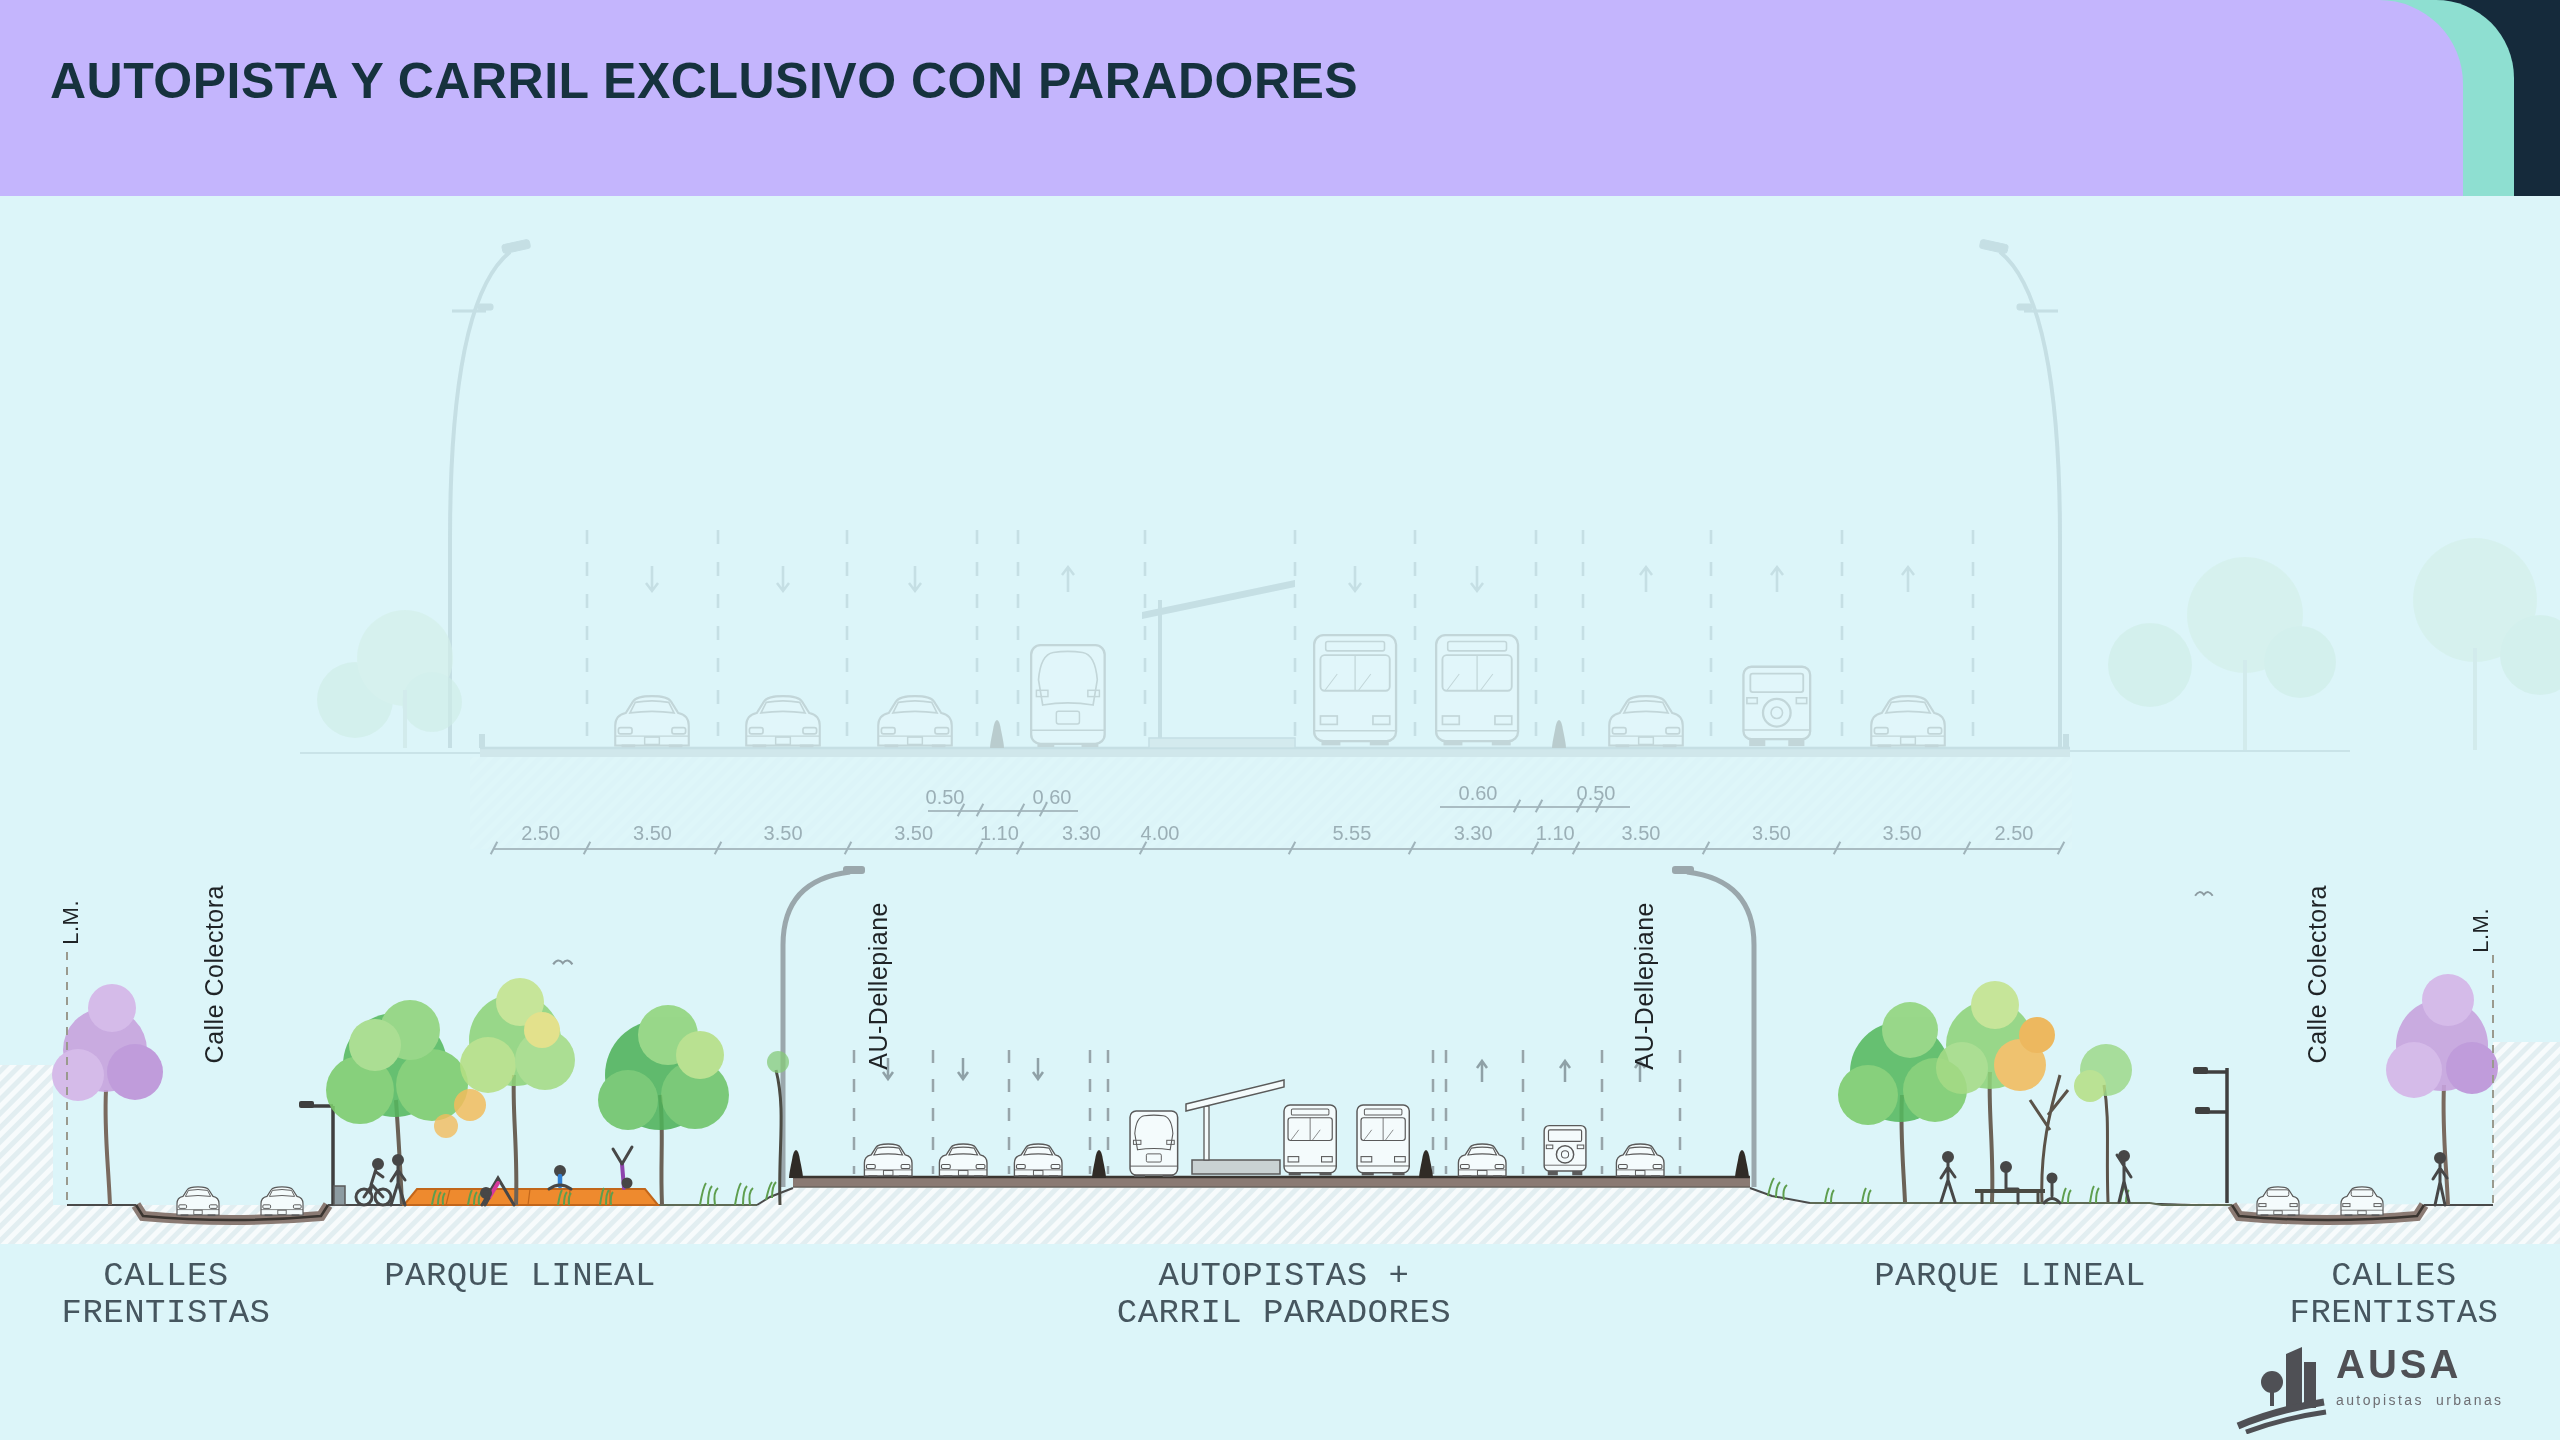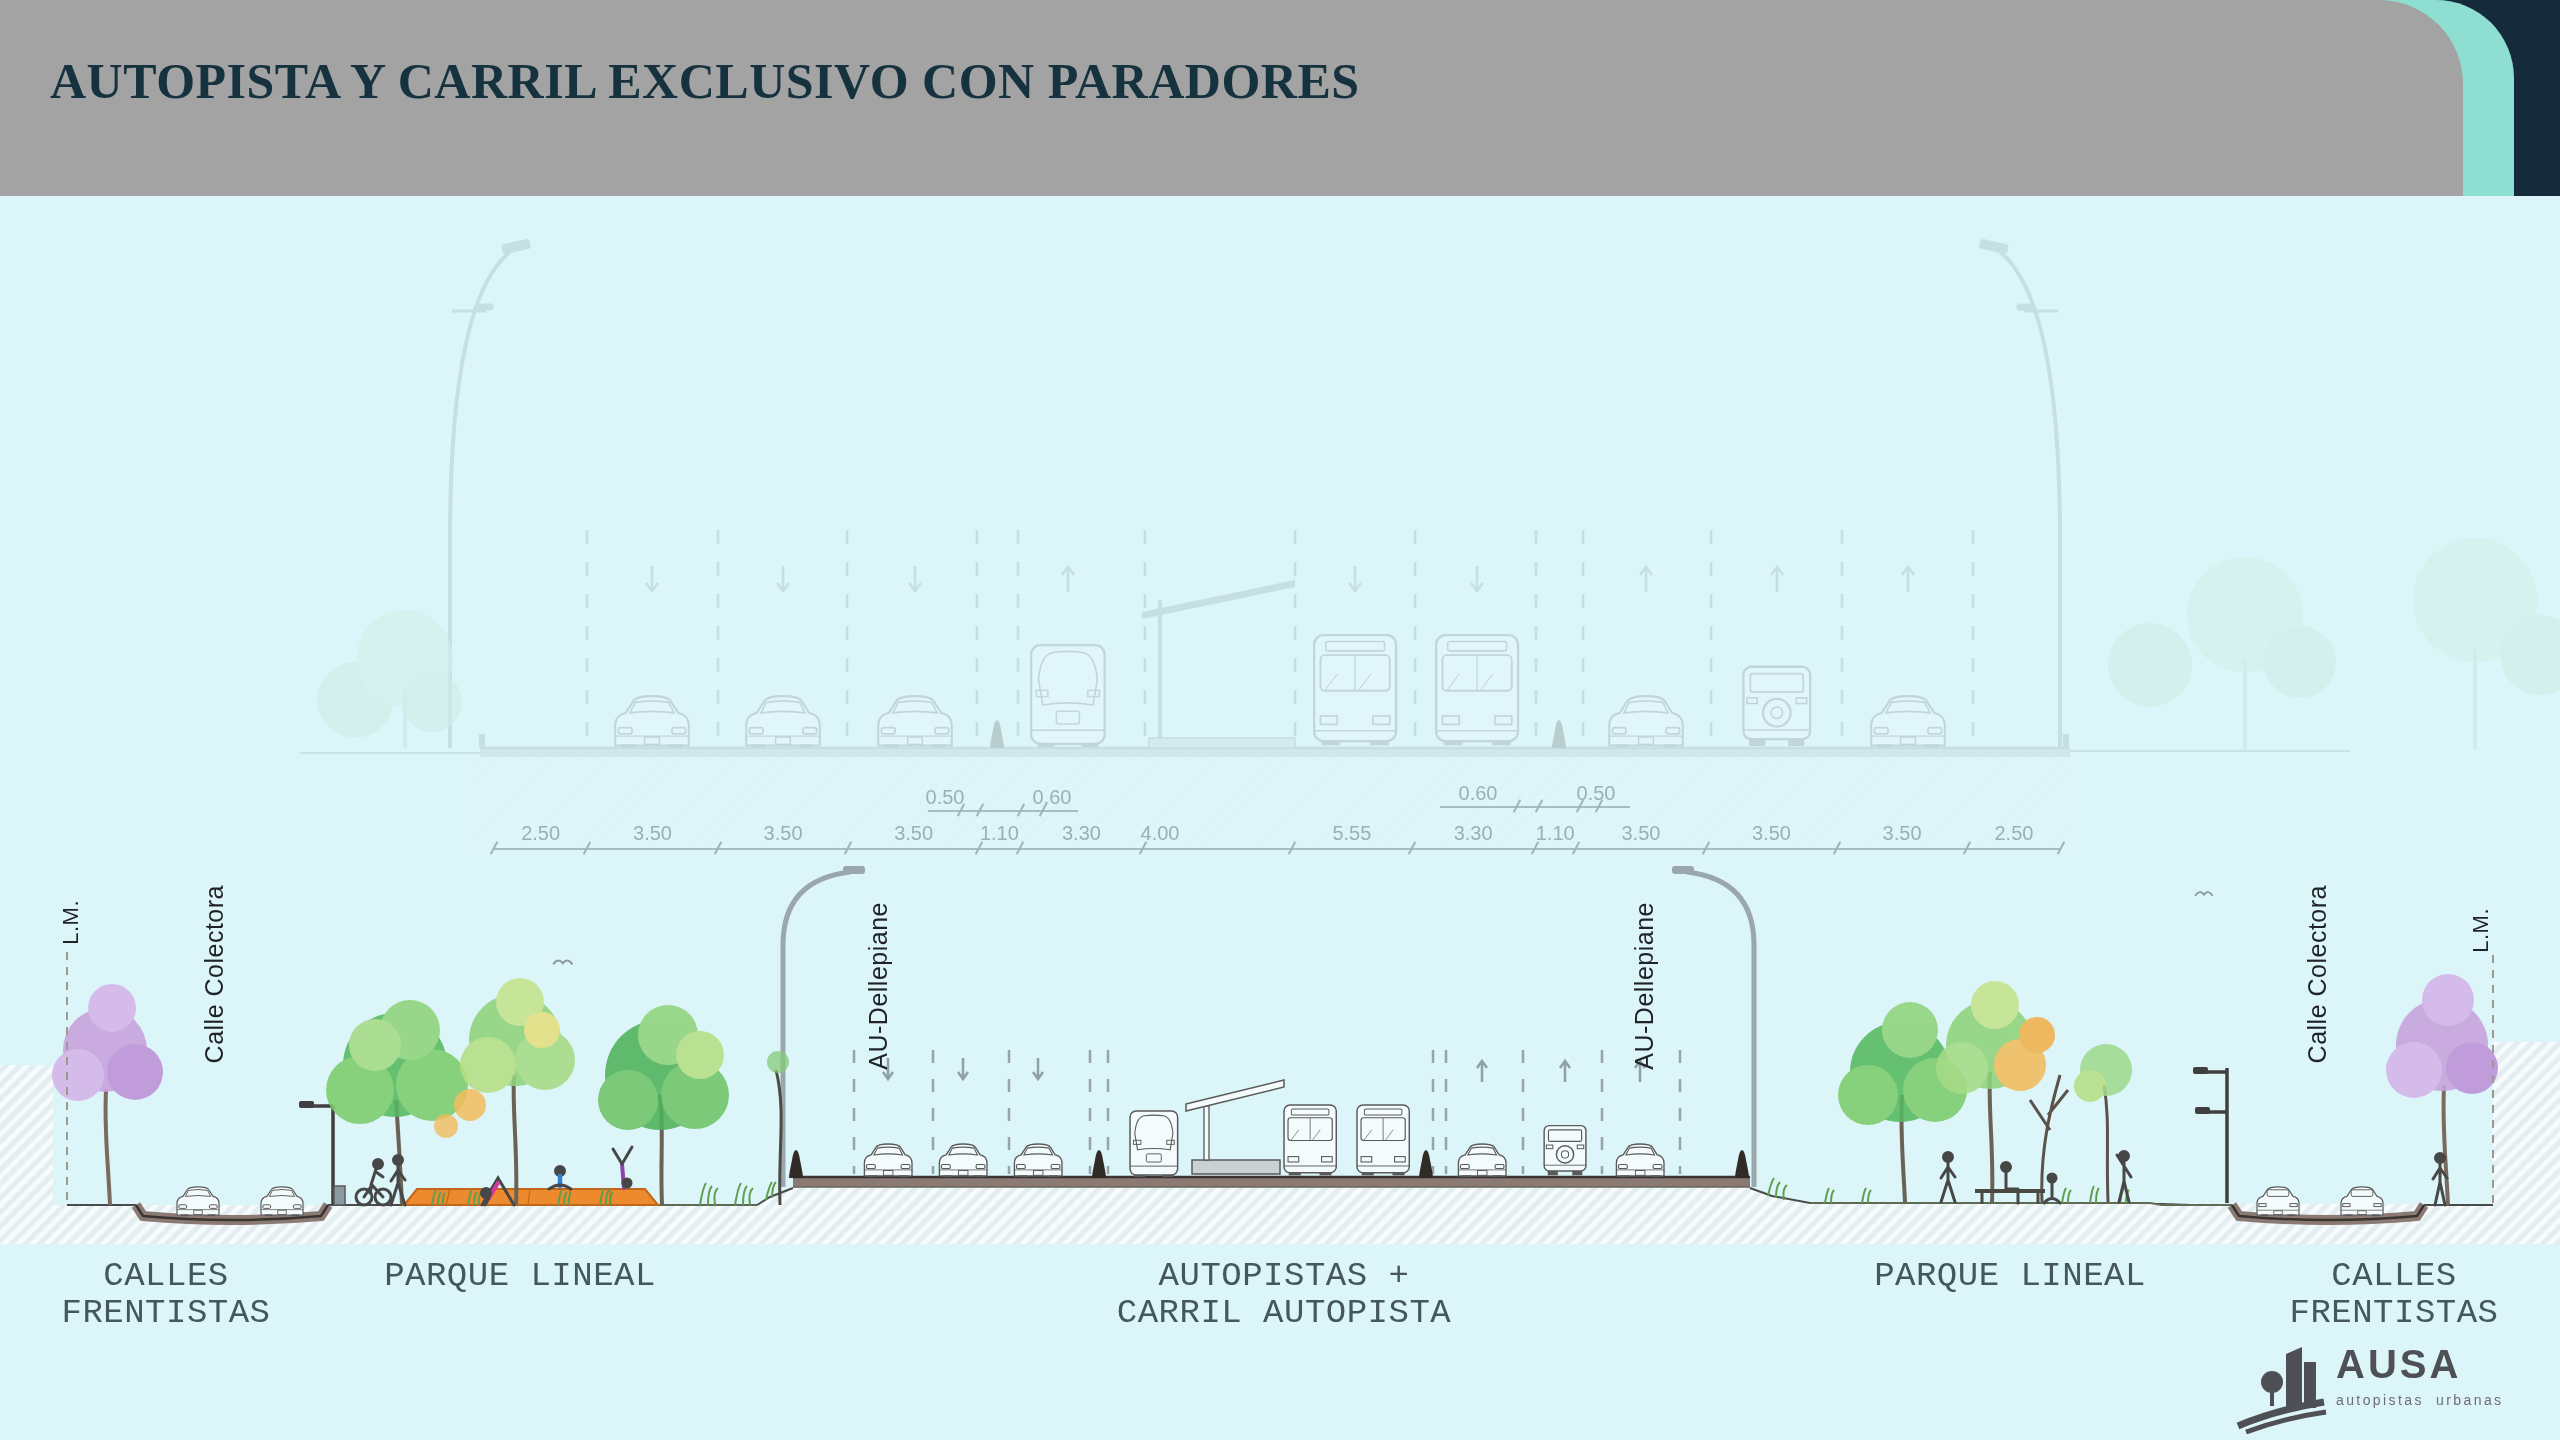--- a/index.html
+++ b/index.html
@@ -2,21 +2,21 @@
 <html><head>
 <meta charset="utf-8">
 <style>
   html,body{margin:0;padding:0;background:#b8c4c8;}
   .page{position:relative;width:2560px;height:1440px;overflow:hidden;
         background:#DCF5F9;font-family:"Liberation Sans",sans-serif;}
   
   .hdr{position:absolute;top:0;left:0;width:2560px;height:196px;}
   .hdr-navy{position:absolute;top:0;left:0;right:0;bottom:0;background:#152A3B;}
   .hdr-mint{position:absolute;top:0;left:0;right:46px;bottom:0;background:#8EDFD1;border-top-right-radius:78px;}
-  .hdr-yellow{position:absolute;top:0;left:0;right:97px;bottom:0;background:#a3a3a3;border-top-right-radius:84px;font-family:Liberation Serif, serif;}
+  .hdr-yellow{position:absolute;top:0;left:0;right:97px;bottom:0;background:#c4b5fd;border-top-right-radius:84px;}
   .title{position:absolute;left:50px;top:52px;margin:0;font-size:50px;font-weight:bold;
          letter-spacing:.5px;color:#16323E;white-space:nowrap;}
   
   .art{position:absolute;left:0;top:0;width:2560px;height:1440px;}
   
   .vlab{position:absolute;writing-mode:vertical-rl;transform:rotate(180deg);
         font-size:25px;color:#1F2326;letter-spacing:.5px;white-space:nowrap;}
   .vlab.small{font-size:22px;}
   
   #dim-layer{position:absolute;left:0;top:0;width:2560px;height:1440px;pointer-events:none;}
@@ -484,21 +484,21 @@
 
   <div class="zlab" style="left:166px">
     <span class="zl">CALLES</span>
     <span class="zl">FRENTISTAS</span>
   </div>
   <div class="zlab" style="left:520px">
     <span class="zl">PARQUE LINEAL</span>
   </div>
   <div class="zlab" style="left:1284px">
     <span class="zl">AUTOPISTAS +</span>
-    <span class="zl">CARRIL AUTOPISTA</span>
+    <span class="zl">CARRIL PARADORES</span>
   </div>
   <div class="zlab" style="left:2010px">
     <span class="zl">PARQUE LINEAL</span>
   </div>
   <div class="zlab" style="left:2394px">
     <span class="zl">CALLES</span>
     <span class="zl">FRENTISTAS</span>
   </div>
 
   <div class="logo">

